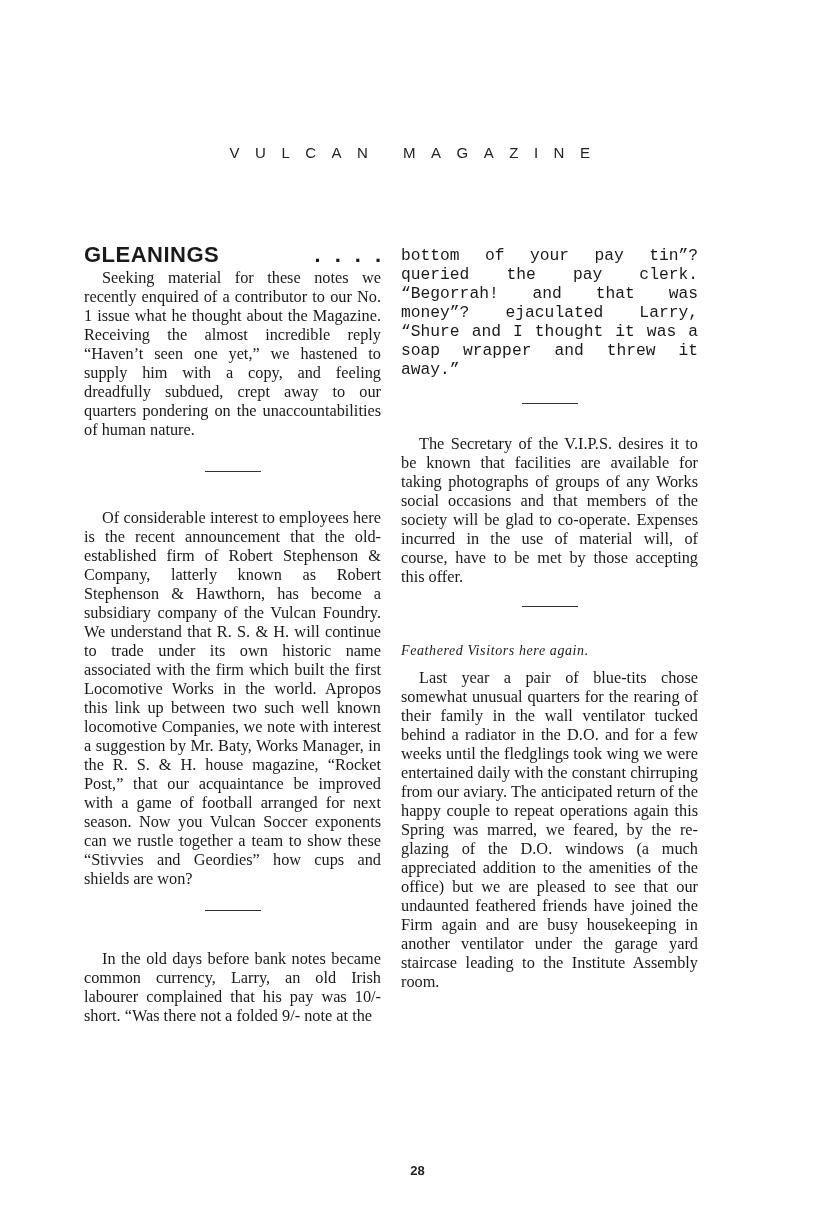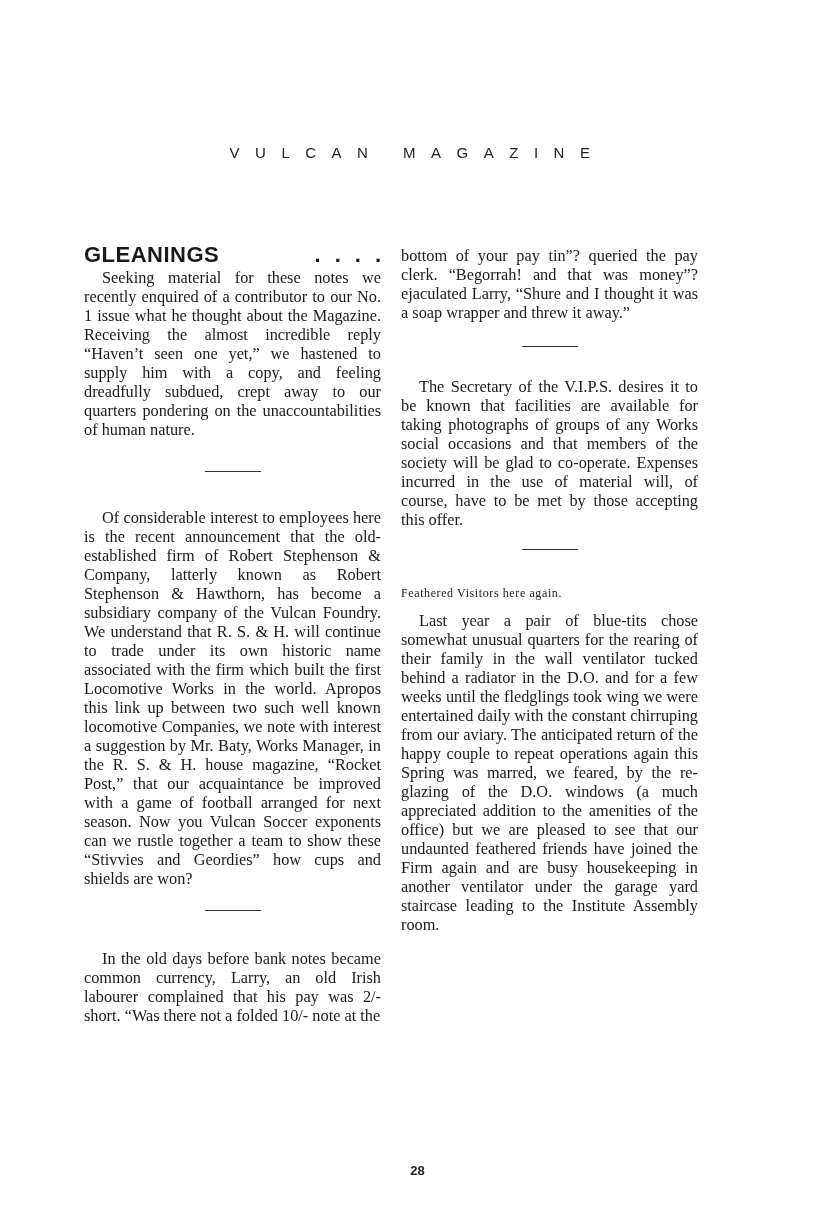--- a/index.html
+++ b/index.html
@@ -51,29 +51,30 @@
     }
     .title .dots {
       letter-spacing: 14px;
       font-weight: bold;
       margin-right: -14px;
     }
     p {
       margin: 0;
       text-indent: 18px;
     }
-    p.noindent { text-indent: 0; }
+    p.noindent { text-indent: 0; font-family: Liberation Mono, monospace; }
     .rule {
       width: 56px;
       height: 1px;
       background: #333;
       margin: 0 auto;
     }
     .subhead {
-      font-size: 12px;
+      font-style: italic;
+      font-size: 14px;
       letter-spacing: 0.6px;
       margin: 0;
       text-indent: 0;
     }
     .page-number {
       position: absolute;
       top: 1163px;
       left: 0;
       width: 819px;
       text-align: center;
@@ -99,21 +100,21 @@
   <div style="height:32px"></div>
   <div class="rule"></div>
   <div style="height:36px"></div>
 
   <p>Of considerable interest to employees here is the recent announcement that the old-established firm of Robert Stephenson &amp; Company, latterly known as Robert Stephenson &amp; Hawthorn, has become a subsidiary company of the Vulcan Foundry. We understand that R. S. &amp; H. will continue to trade under its own historic name associated with the firm which built the first Locomotive Works in the world. Apropos this link up between two such well known locomotive Companies, we note with interest a suggestion by Mr. Baty, Works Manager, in the R. S. &amp; H. house magazine, “Rocket Post,” that our acquaintance be improved with a game of football arranged for next season. Now you Vulcan Soccer exponents can we rustle together a team to show these “Stivvies and Geordies” how cups and shields are won?</p>
 
   <div style="height:22px"></div>
   <div class="rule"></div>
   <div style="height:38px"></div>
 
-  <p>In the old days before bank notes became common currency, Larry, an old Irish labourer complained that his pay was 2/- short. “Was there not a folded 10/- note at the</p>
+  <p>In the old days before bank notes became common currency, Larry, an old Irish labourer complained that his pay was 10/- short. “Was there not a folded 9/- note at the</p>
 </div>
 
 <div class="col col-right">
   <p class="noindent">bottom of your pay tin”? queried the pay clerk. “Begorrah! and that was money”? ejaculated Larry, “Shure and I thought it was a soap wrapper and threw it away.”</p>
   <div style="height:12px"></div>
 
   <div style="height:12px"></div>
   <div class="rule"></div>
   <div style="height:30px"></div>
 

